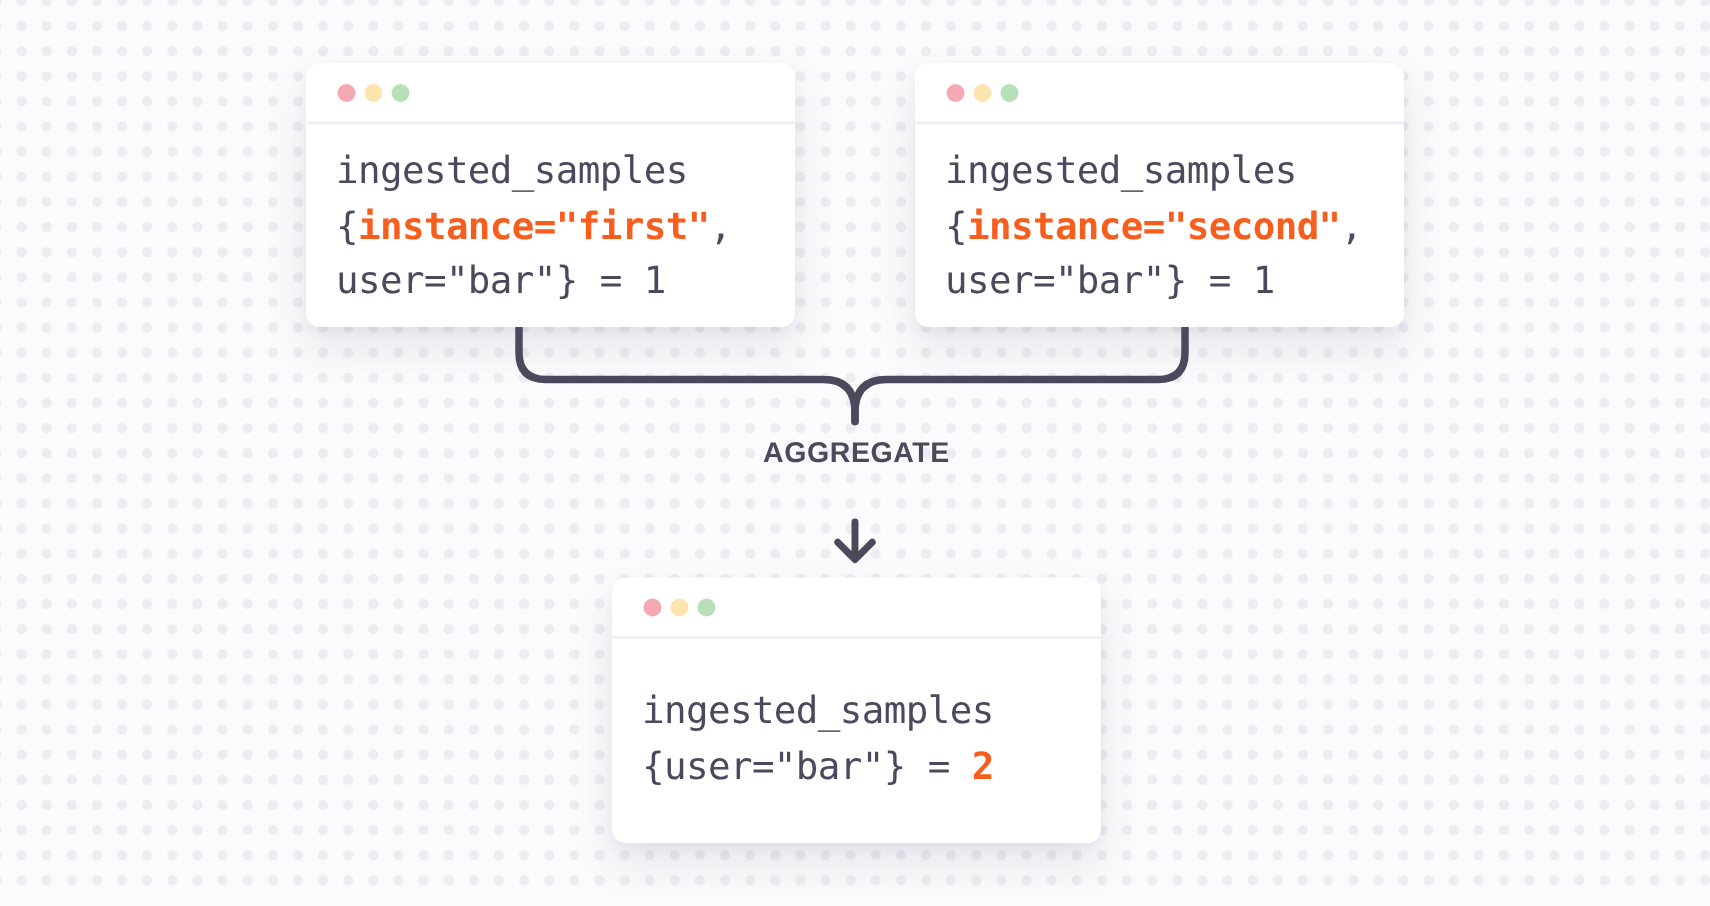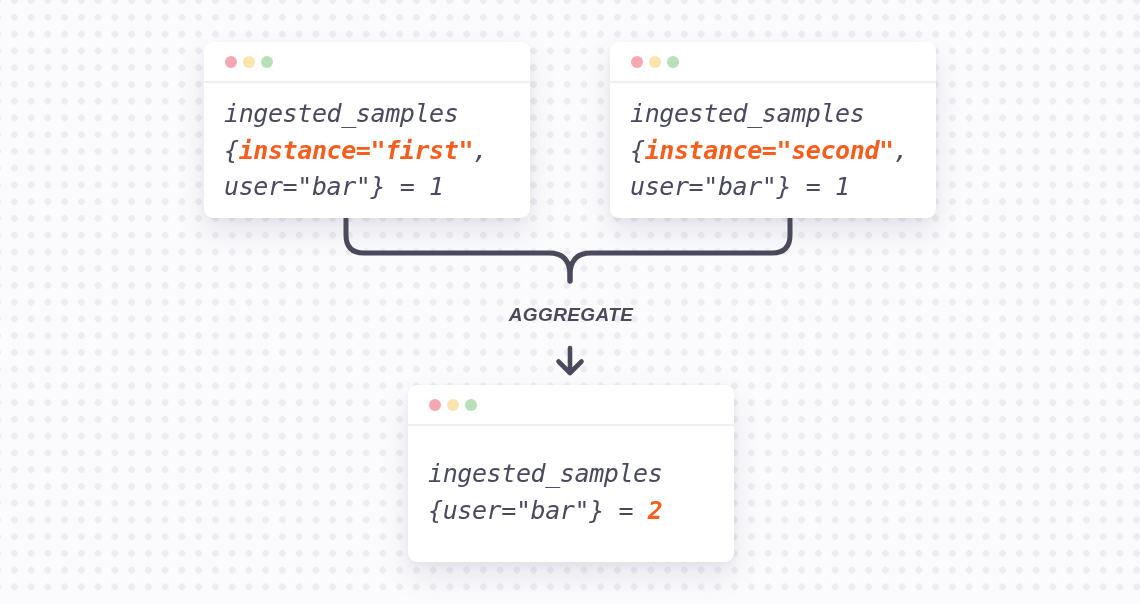--- a/index.html
+++ b/index.html
@@ -10,21 +10,20 @@
   }
   .canvas {
     position: relative;
     width: 1140px;
     height: 600px;
     overflow: hidden;
     background-color: #fbfbfd;
     background-image: radial-gradient(circle, #ececf2 3.2px, transparent 3.6px);
     background-size: 16.75px 16.75px;
     background-position: 6px 9px;
-    font-style: italic;
   }
   .connector-svg {
     position: absolute;
     left: 0;
     top: 0;
     width: 1140px;
     height: 604px;
     pointer-events: none;
   }
   .card {
@@ -67,21 +66,21 @@
     white-space: pre;
     letter-spacing: -0.4px;
   }
   .code-accent {
     color: #f75d1d;
     font-weight: bold;
   }
   .aggregate-label {
     position: absolute;
     left: 421px;
-    top: 302px;
+    top: 290px;
     width: 300px;
     text-align: center;
     font-size: 19px;
     line-height: 26px;
     font-weight: 800;
     letter-spacing: 0.4px;
     color: #4a4a5c;
   }
   .label-accent {
     color: #f75d1d;

